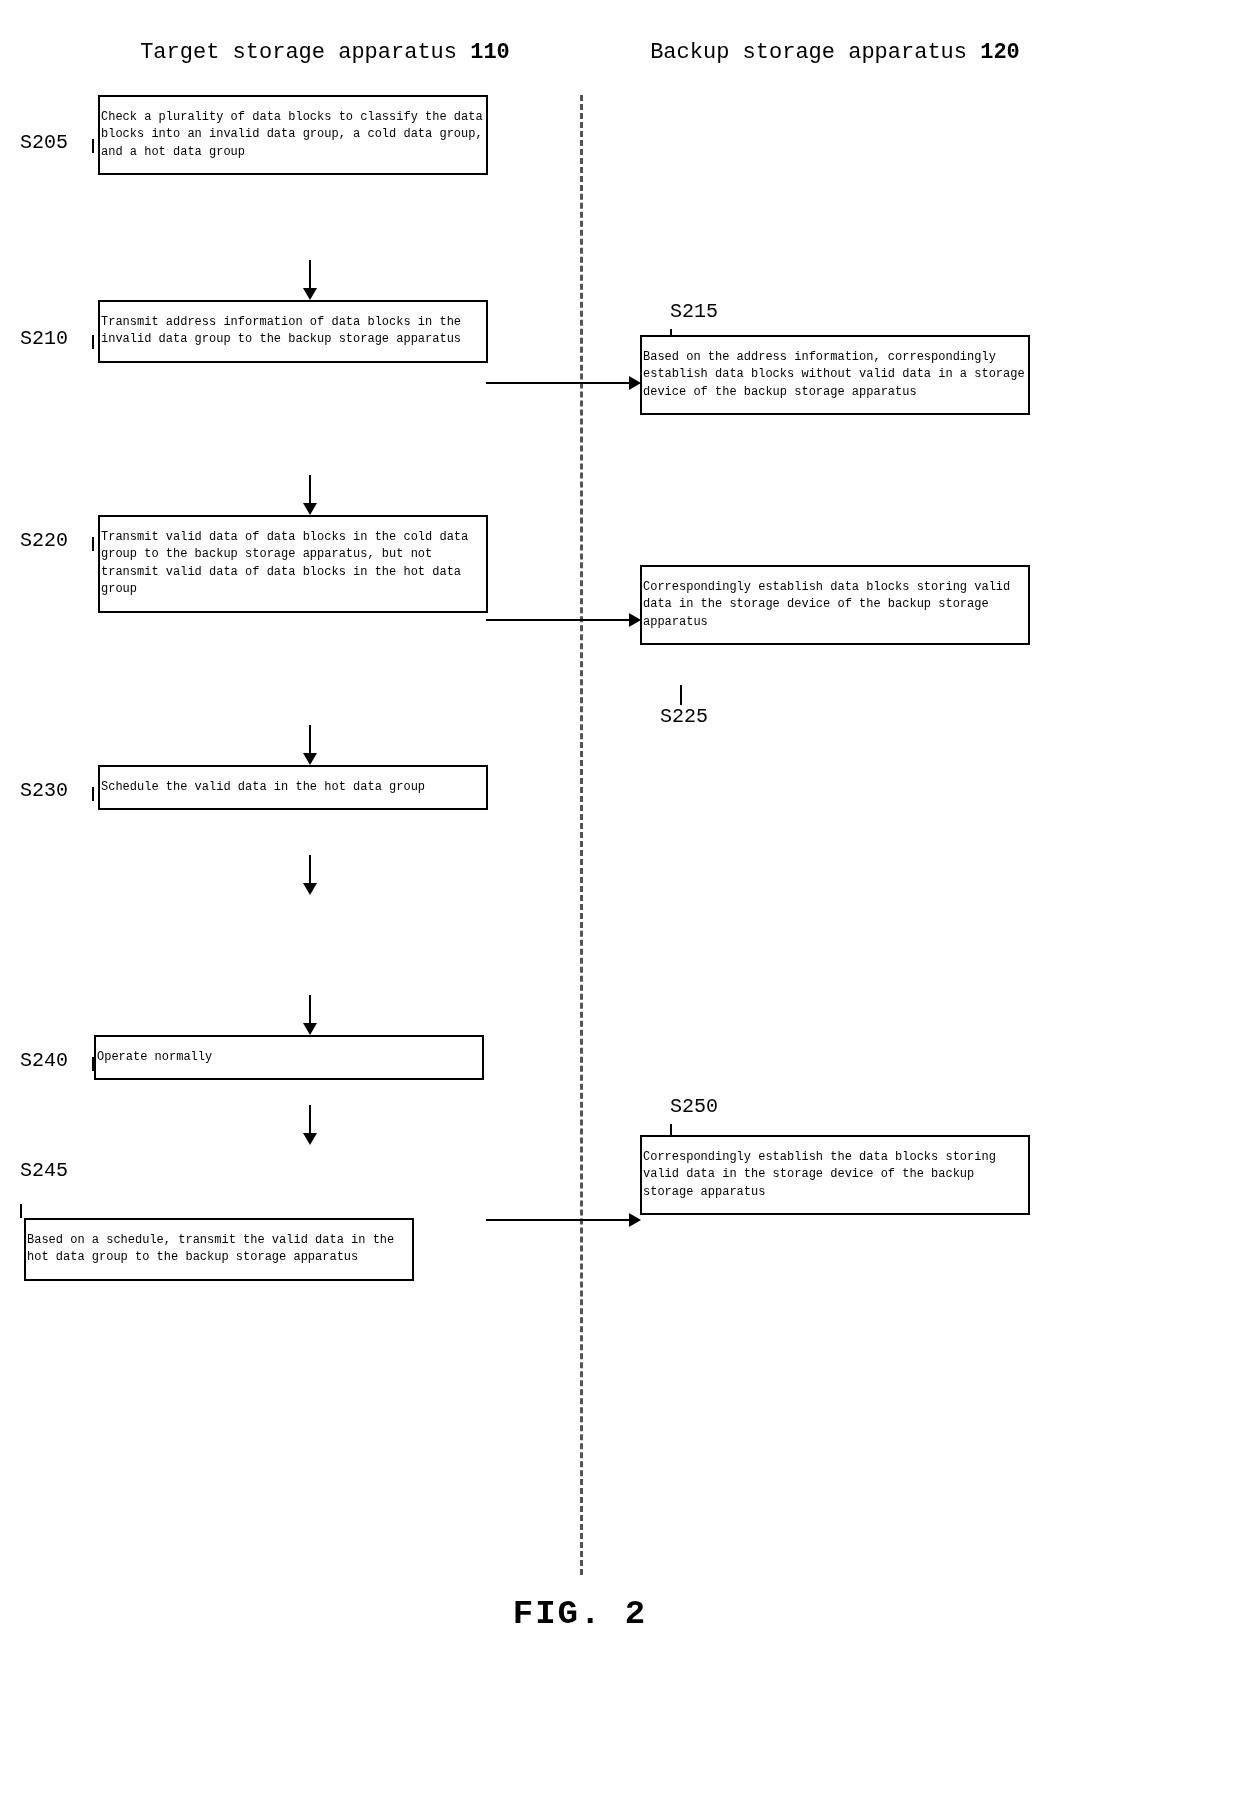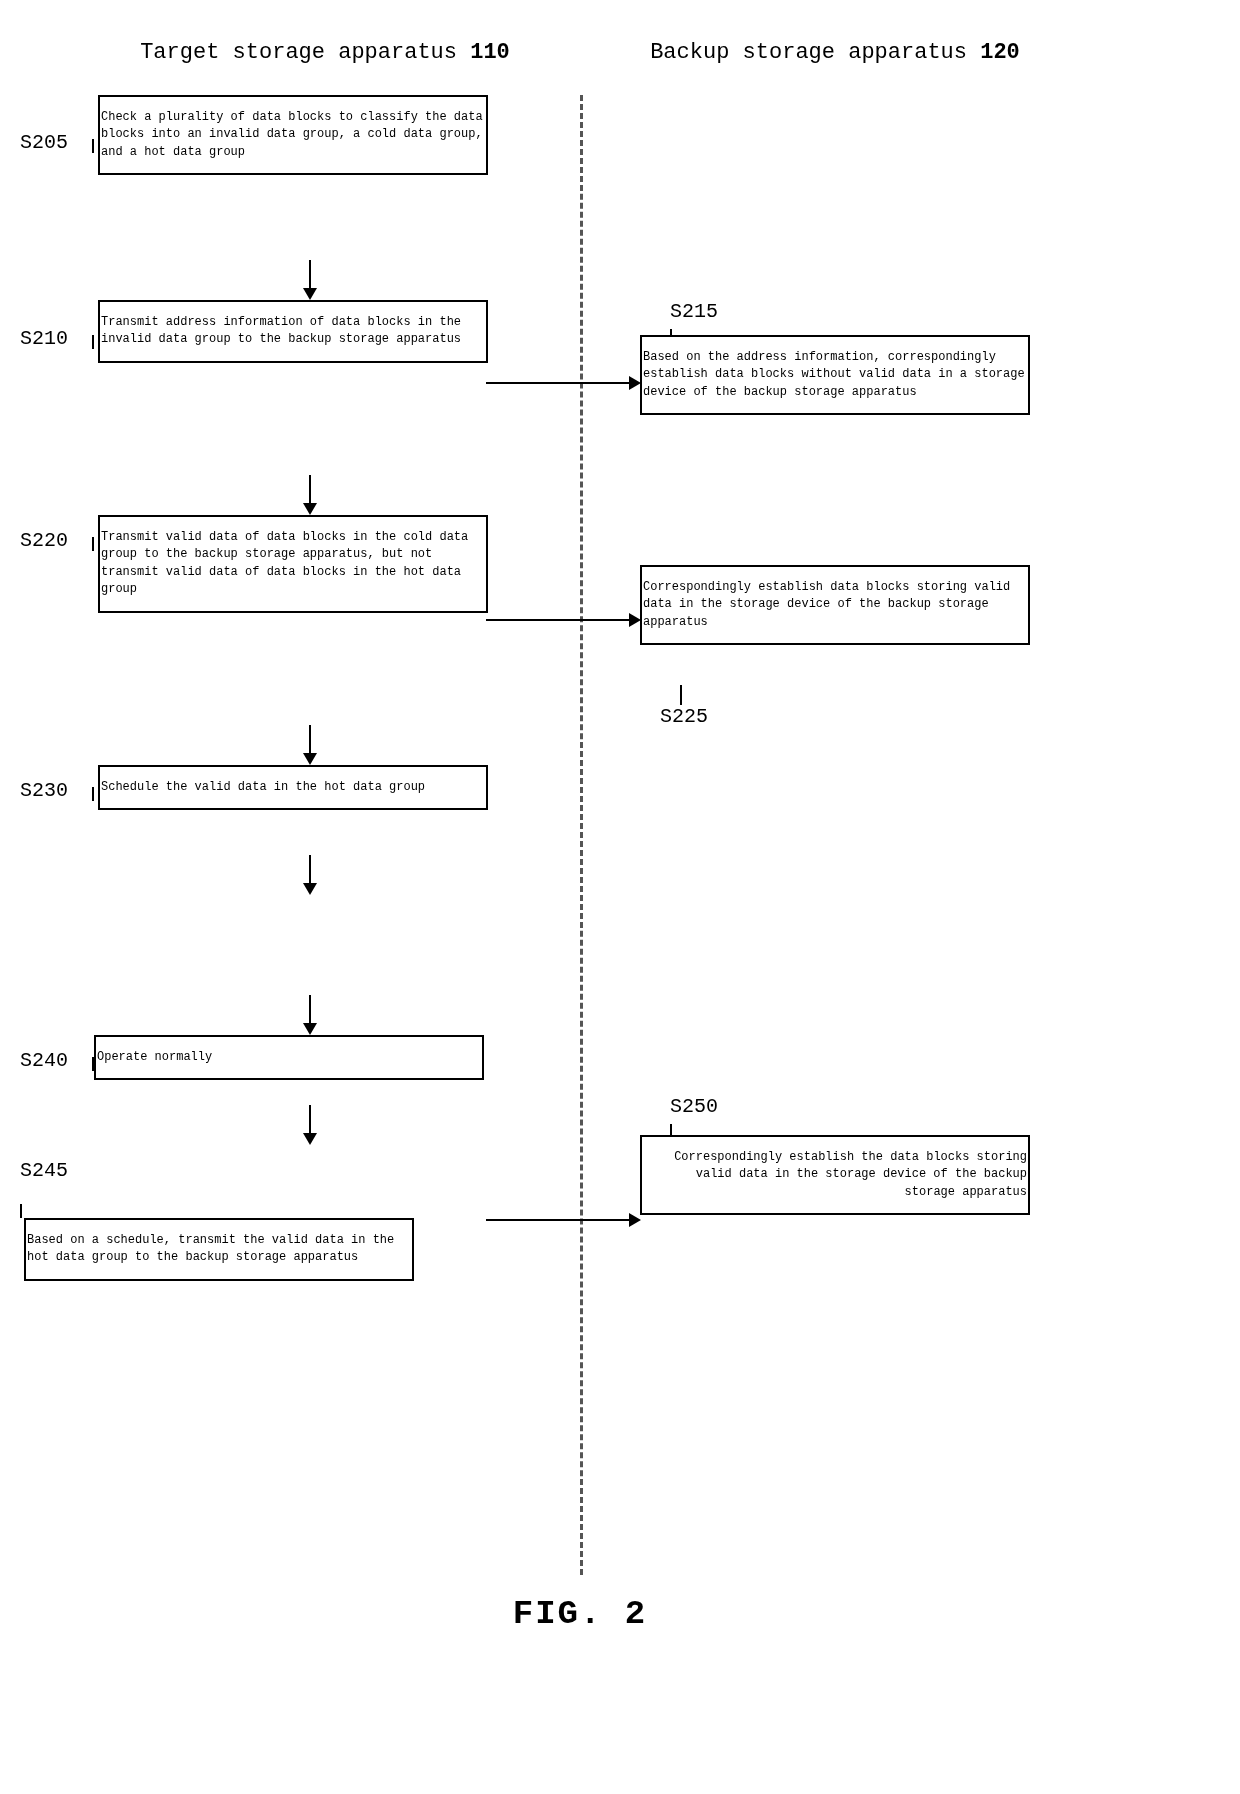--- a/index.html
+++ b/index.html
@@ -192,21 +192,21 @@
 
     <div style="position:absolute; left:660px; top:590px;">
       <div style="width:2px; height:20px; border-left:2px solid #000;"></div>
       <div style="font-size:20px; margin-left:-20px;">S225</div>
     </div>
 
     <div style="position:absolute; left:620px; top:1000px;">
       <div style="font-size:20px; margin-bottom:6px; margin-left:30px;">S250</div>
       <div style="margin-left:30px; width:2px; height:20px; border-left:2px solid #000; margin-bottom:4px;"></div>
     </div>
-    <div style="position:absolute; left:620px; top:1040px;text-align:right;">
+    <div style="position:absolute; left:620px; top:1040px;">
       <div class="box right-box">
         <span>Correspondingly establish the data blocks storing valid data in the storage device of the backup storage apparatus</span>
       </div>
     </div>
 
   </div>
 
   <div style="text-align:center; font-size:34px; font-weight:bold; margin-top:20px; letter-spacing:2px;">FIG. 2</div>
 
 </div>

